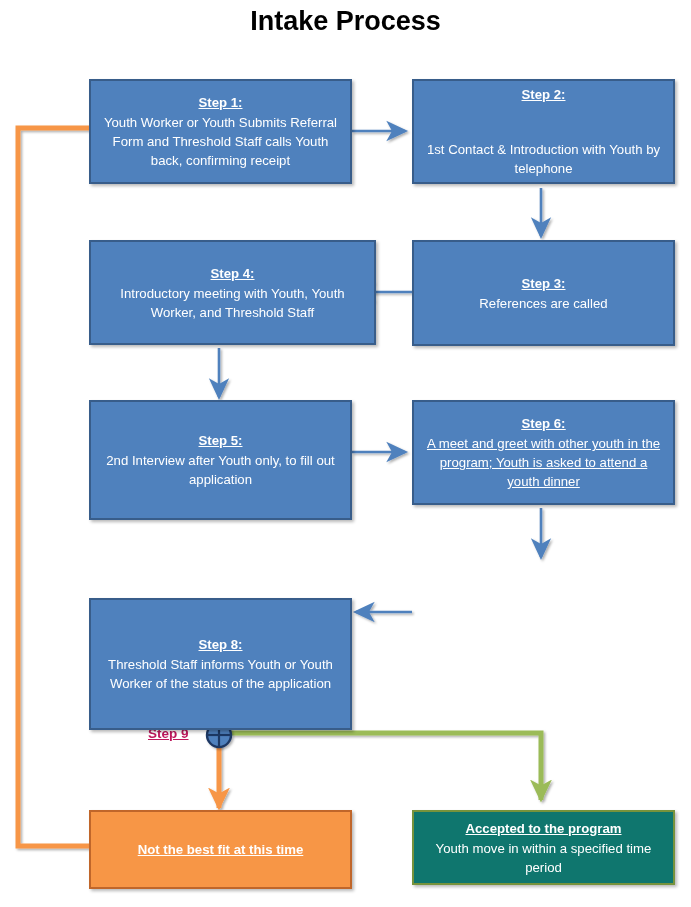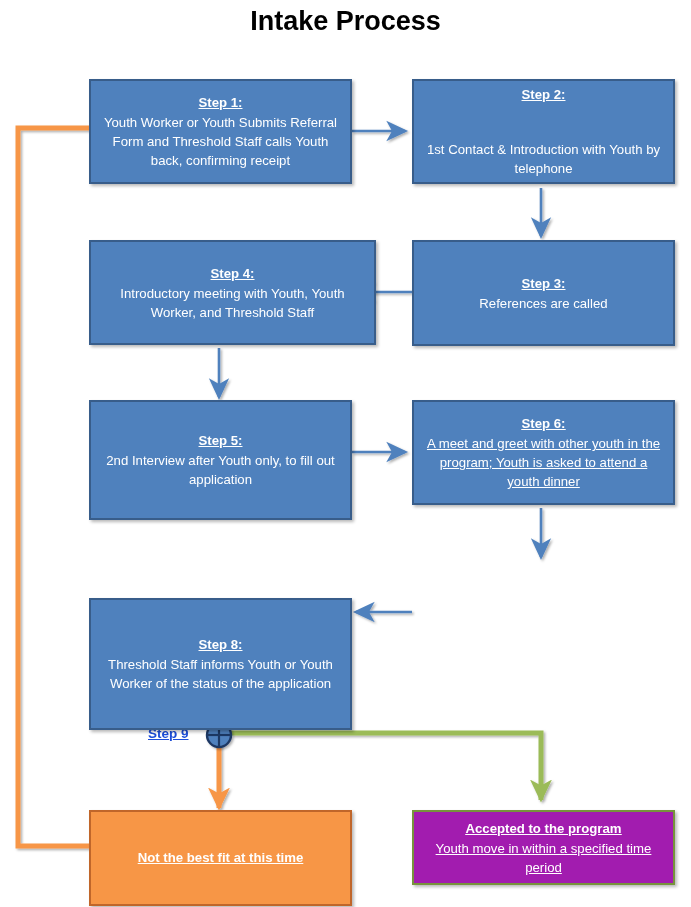--- a/index.html
+++ b/index.html
@@ -58,39 +58,38 @@
   }
   .node-blue {
     background: #4F81BD;
     border: 2px solid #385D8A;
   }
   .node-orange {
     background: #F79646;
     border: 2px solid #C0662A;
   }
   .node-green {
-    background: #a21caf;
+    background: #0f766e;
     border: 2px solid #77933C;
-    text-decoration: underline;
   }
   
   #wires {
     position: absolute;
     left: 0; top: 0;
     width: 691px;
     height: 907px;
     pointer-events: none;
   }
   .step9-label {
     position: absolute;
     left: 148px;
     top: 726px;
     font-size: 13.5px;
     font-weight: bold;
-    color: #1d4ed8;
+    color: #be185d;
     text-decoration: underline;
     font-family: "Liberation Sans", sans-serif;
   }
 </style>
 </head>
 <body>
 
 <div id="canvas">
 
   <div class="title">Intake Process</div>
@@ -174,21 +173,21 @@
     <span class="hdr">Step 6:</span>
     <span class="body">A meet and greet with other youth in the program;  Youth is asked to attend a youth  dinner</span>
   </div>
 
 
   <div class="node node-blue" style="left:89px; top:560px; width:263px; height:132px;margin-top:38px;">
     <span class="hdr">Step 8:</span>
     <span class="body">Threshold Staff informs Youth or Youth Worker of the status of the application</span>
   </div>
 
-  <div class="node node-orange" style="left:89px; top:810px; width:263px; height:96px;">
+  <div class="node node-orange" style="left:89px; top:810px; width:263px; height:79px;">
     <span class="hdr">Not the best fit at this time</span>
   </div>
 
   <div class="node node-green" style="left:412px; top:810px; width:263px; height:75px;">
     <span class="hdr">Accepted to the program</span>
     <span class="body">Youth move in within a specified time period</span>
   </div>
 
 </div>
 

